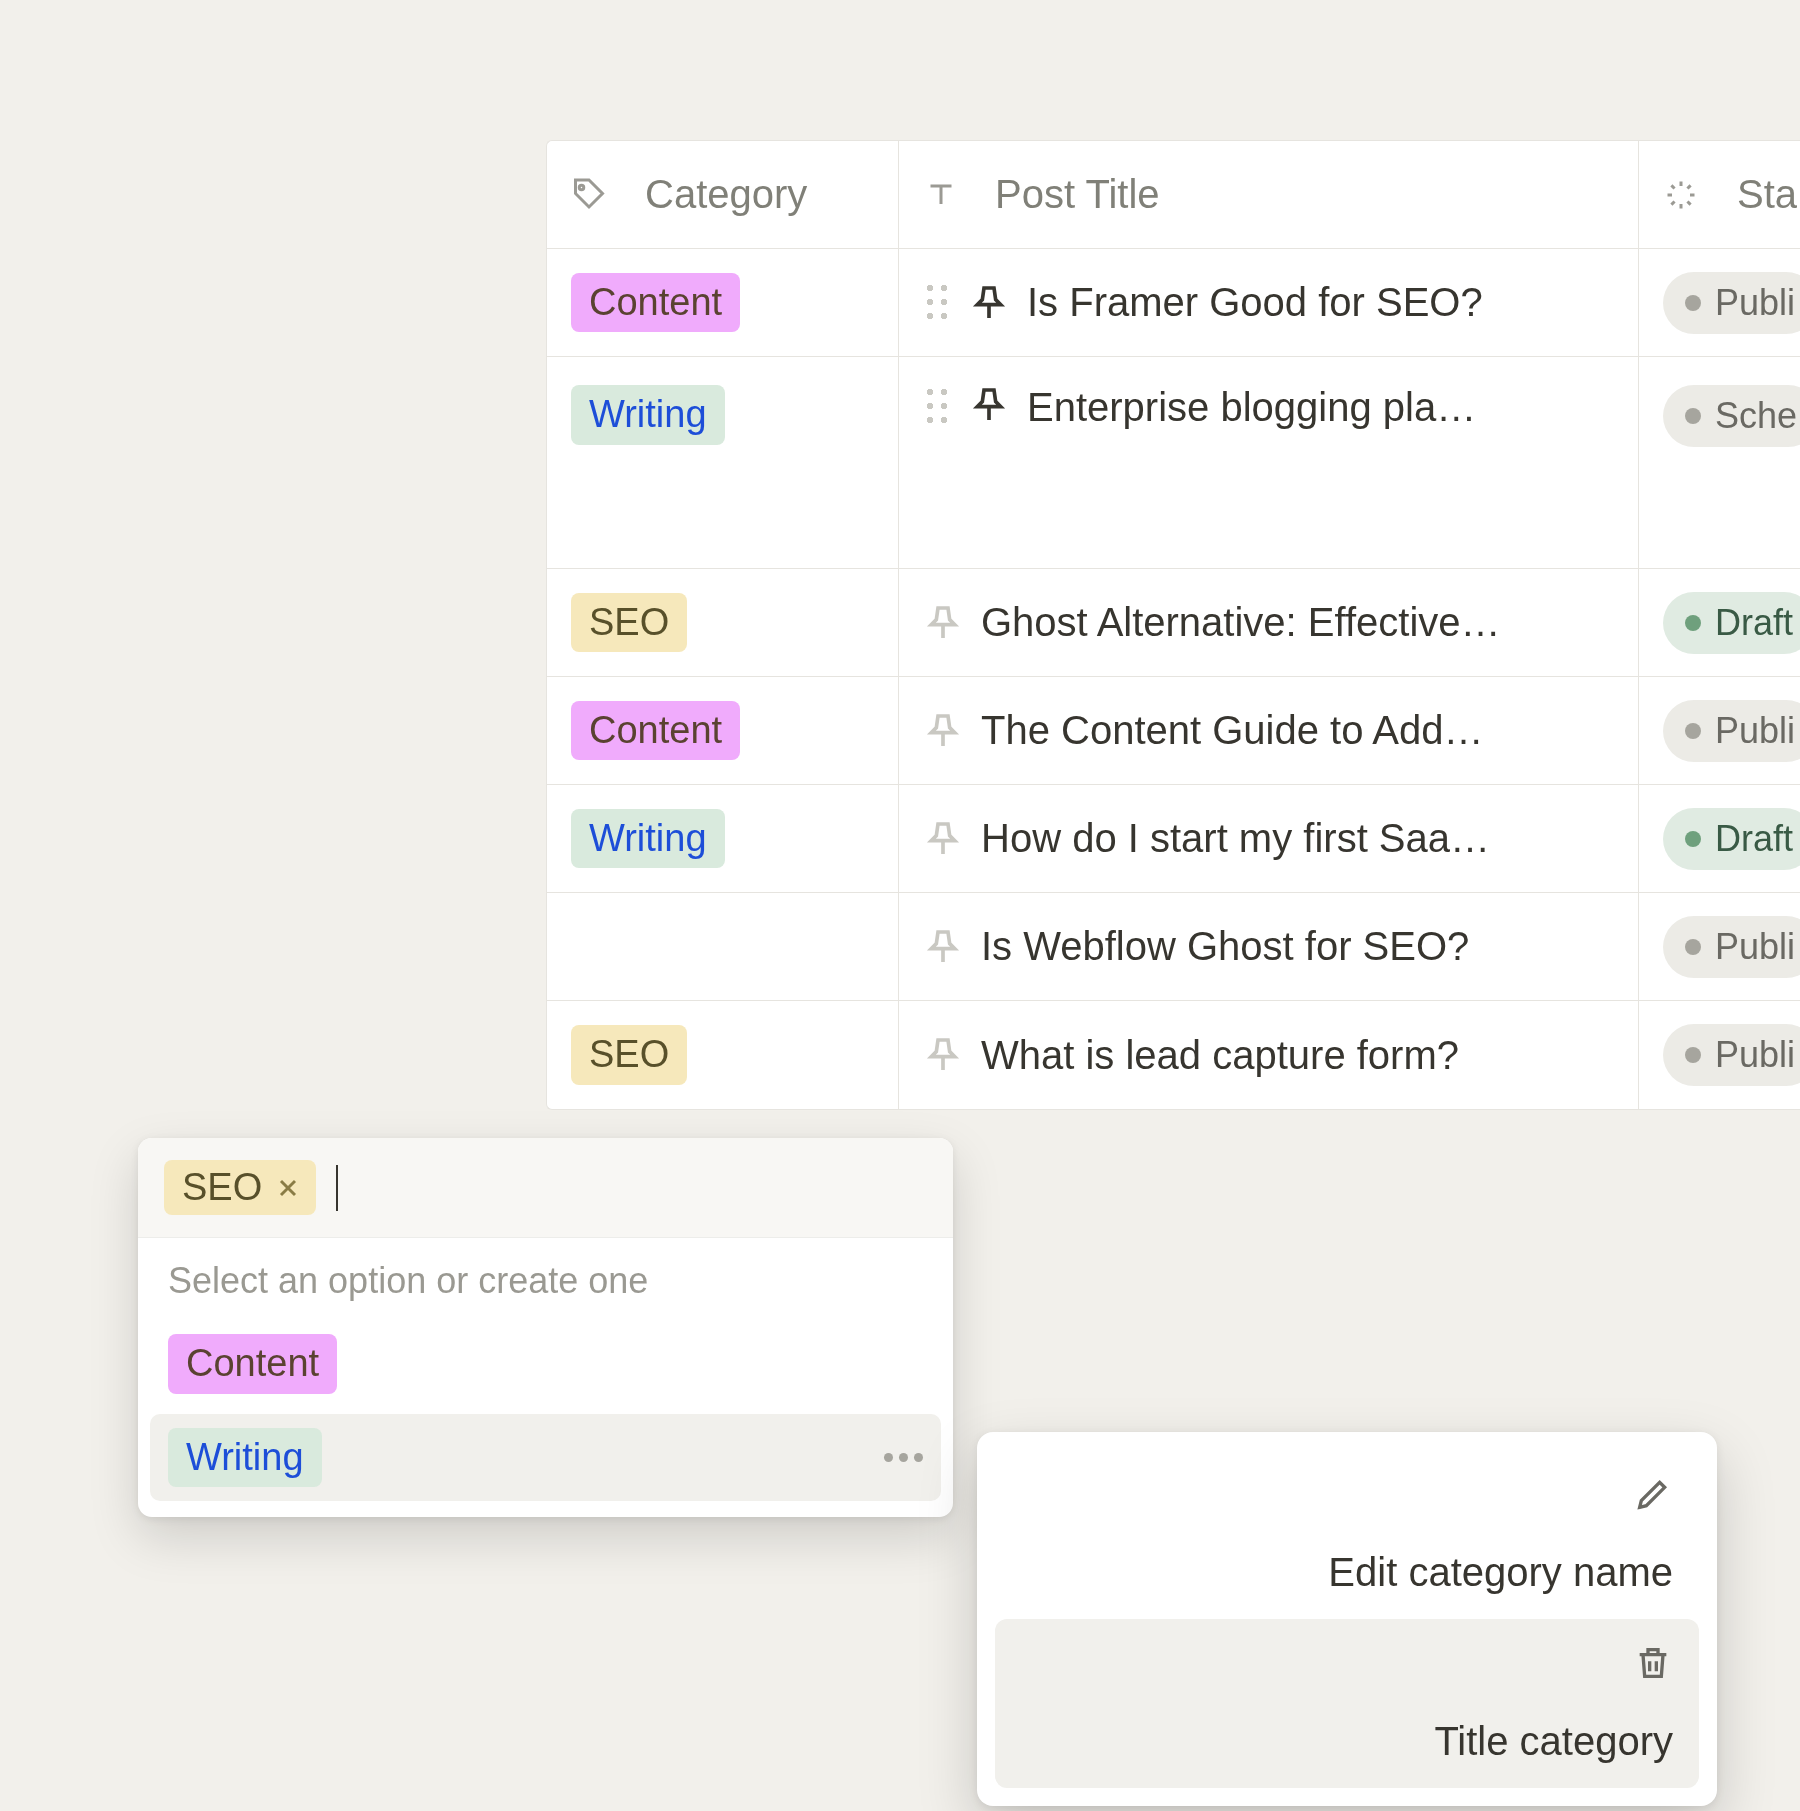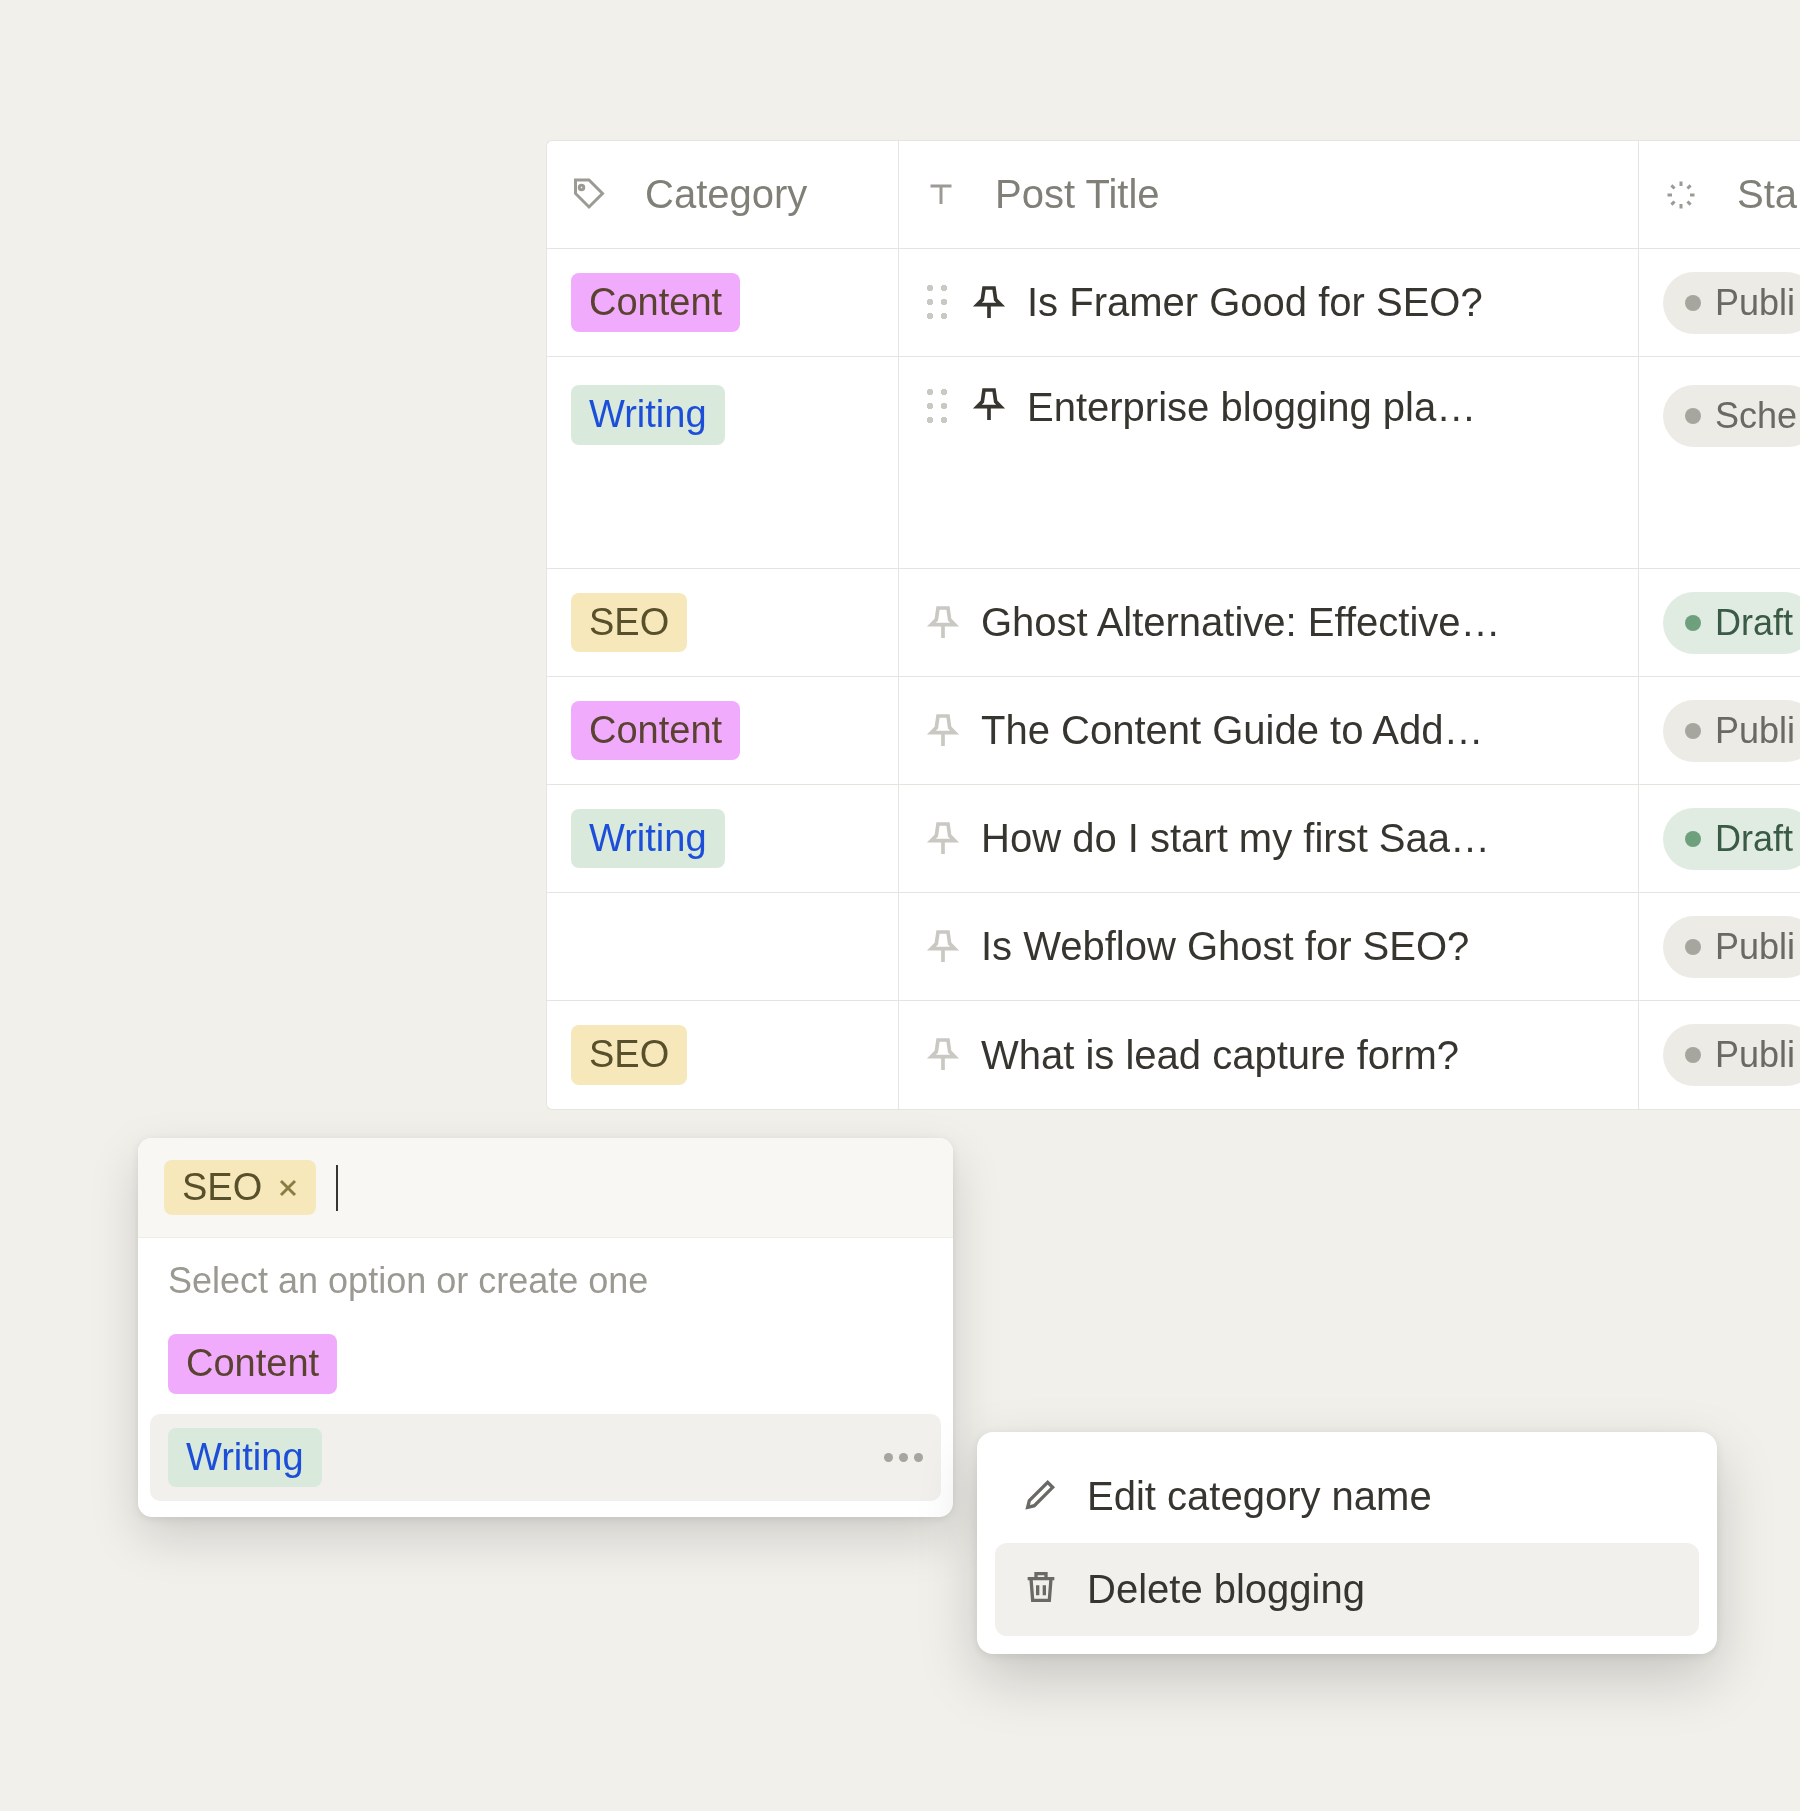--- a/index.html
+++ b/index.html
@@ -169,24 +169,25 @@
     top: 1432px;
     width: 740px;
     background: #fff;
     border-radius: 16px;
     box-shadow: 0 24px 60px rgba(0,0,0,.18), 0 2px 10px rgba(0,0,0,.08);
     padding: 18px;
     font-size: 40px;
   }
   .menu-item {
     display: flex;
-    align-items: flex-start;
-    gap: 26px;
+    align-items: flex-end;
+    gap: 36px;
     padding: 24px 26px;
     border-radius: 12px;
+    flex-direction: column;
   }
   .menu-item.hover { background: #f1f0ec; }
   .menu-item svg { width: 40px; height: 40px; stroke: #6a6963; fill: none; stroke-width: 2; }
 </style>
 </head>
 <body>
 
 <div class="table">
 
   <div class="row header-row">
@@ -363,15 +364,15 @@
   <div class="menu-item">
     <svg viewBox="0 0 24 24">
         <path d="M4 20l4-1 11-11-3-3L5 16l-1 4z"></path>
       </svg>
     <span>Edit category name</span>
   </div>
   <div class="menu-item hover">
     <svg viewBox="0 0 24 24">
         <path d="M4 7h16M9 7V4h6v3M6 7l1 13h10l1-13M10 11v6M14 11v6"></path>
       </svg>
-    <span>Delete blogging</span>
+    <span>Title category</span>
   </div>
 </div>
 
 </body></html>

